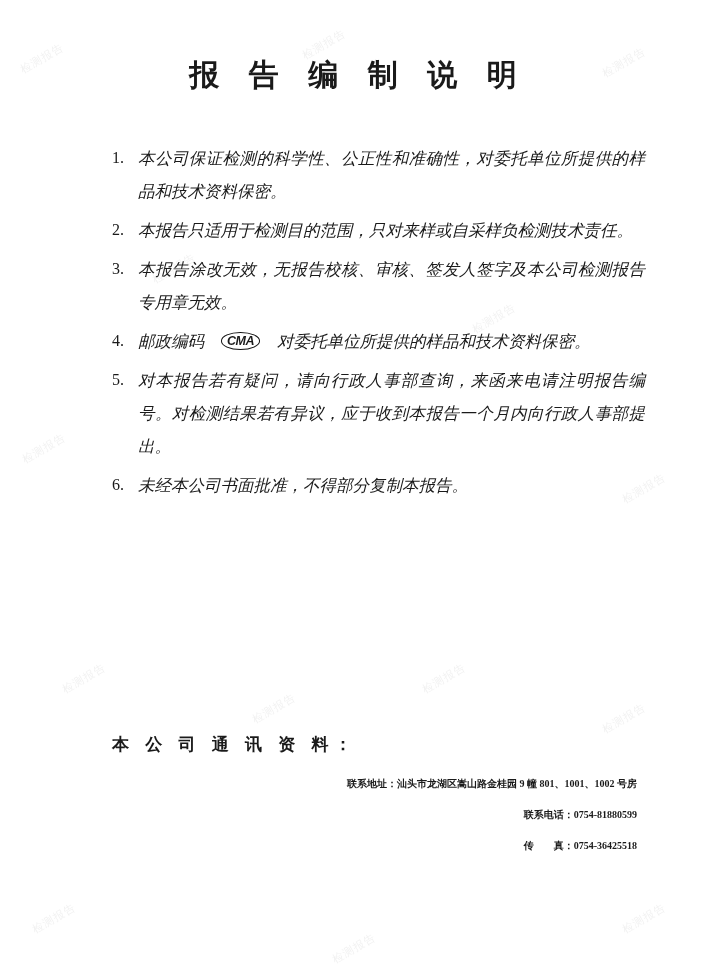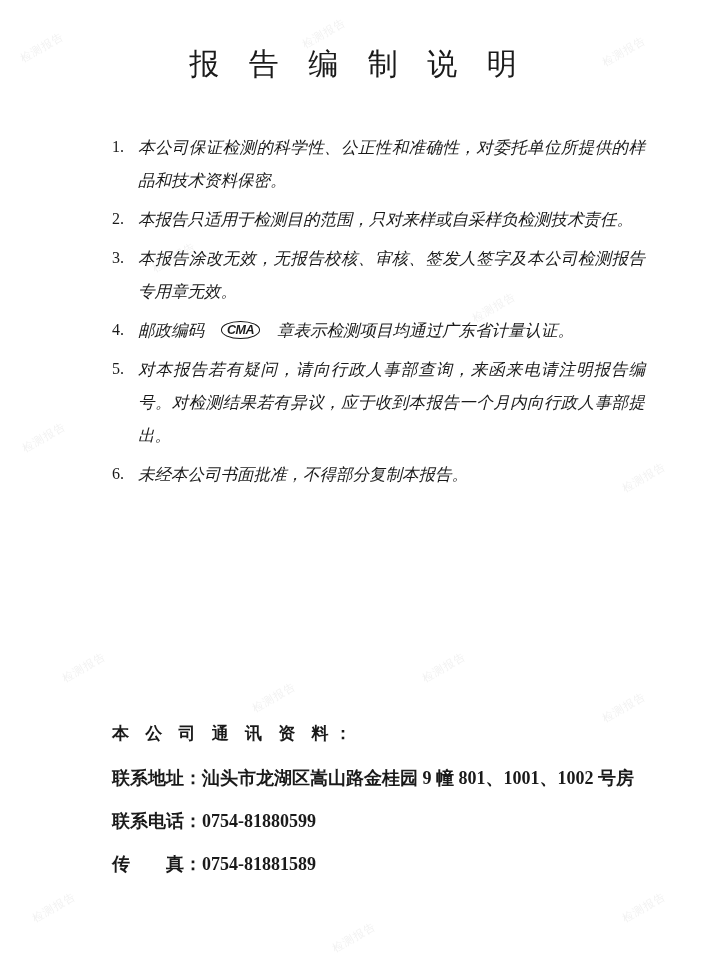--- a/index.html
+++ b/index.html
@@ -31,23 +31,23 @@
     font-family: "Liberation Sans", sans-serif;
     transform: rotate(-30deg);
     white-space: nowrap;
     pointer-events: none;
     letter-spacing: 1px;
   }
 
   .doc-title {
     text-align: center;
     font-size: 30px;
-    font-weight: normal;
+    font-weight: bold;
     letter-spacing: 11px;
-    margin: 0;
+    margin: 11px;
     padding-top: 44px;
     padding-left: 14px;
     font-family: "Liberation Serif", "DejaVu Serif", serif;
   }
 
   .notes {
     margin: 0;
     padding: 0;
     list-style: none;
     margin-top: 46px;
@@ -93,25 +93,26 @@
     top: 722px;
     right: 66px;
   }
   .contact-title {
     font-size: 17px;
     font-weight: bold;
     letter-spacing: 6px;
     margin-bottom: 20px;
   }
   .contact-row {
-    font-size: 18px;
+    font-size: 10px;
     font-weight: bold;
     margin-bottom: 16px;
     line-height: 1.5;
     white-space: nowrap;
+    text-align: right;
   }
   .contact-row .label {
     display: inline-block;
   }
   .contact-row .value {
     display: inline-block;
     font-weight: bold;
   }
 </style>
 </head>
@@ -148,21 +149,21 @@
       <span class="note-text"><span>本报告只适用于检测目的范围，只对来样或自采样负检测技术责任。</span></span>
     </li>
 
     <li class="note-item">
       <span class="note-num">3.</span>
       <span class="note-text"><span>本报告涂改无效，无报告校核、审核、签发人签字及本公司检测报告专用章无效。</span></span>
     </li>
 
     <li class="note-item">
       <span class="note-num">4.</span>
-      <span class="note-text"><span>邮政编码</span><span class="ma-seal">CMA</span><span>章表示检测项目均通过广东省计量认证。</span></span>
+      <span class="note-text"><span>邮政编码</span><span class="ma-seal">CMA</span><span>对委托单位所提供的样品和技术资料保密。</span></span>
     </li>
 
     <li class="note-item">
       <span class="note-num">5.</span>
       <span class="note-text"><span>对本报告若有疑问，请向行政人事部查询，来函来电请注明报告编号。对检测结果若有异议，应于收到本报告一个月内向行政人事部提出。</span></span>
     </li>
 
     <li class="note-item">
       <span class="note-num">6.</span>
       <span class="note-text"><span>未经本公司书面批准，不得部分复制本报告。</span></span>
@@ -176,17 +177,17 @@
     <div class="contact-row">
       <span class="label">联系地址：</span><span class="value">汕头市龙湖区嵩山路金桂园 9 幢 801、1001、1002 号房</span>
     </div>
 
 
     <div class="contact-row">
       <span class="label">联系电话：</span><span class="value">0754-81880599</span>
     </div>
 
     <div class="contact-row">
-      <span class="label">传　　真：</span><span class="value">0754-81881589</span>
+      <span class="label">传　　真：</span><span class="value">0754-36425518</span>
     </div>
   </div>
 
 </div>
 
 </body></html>

